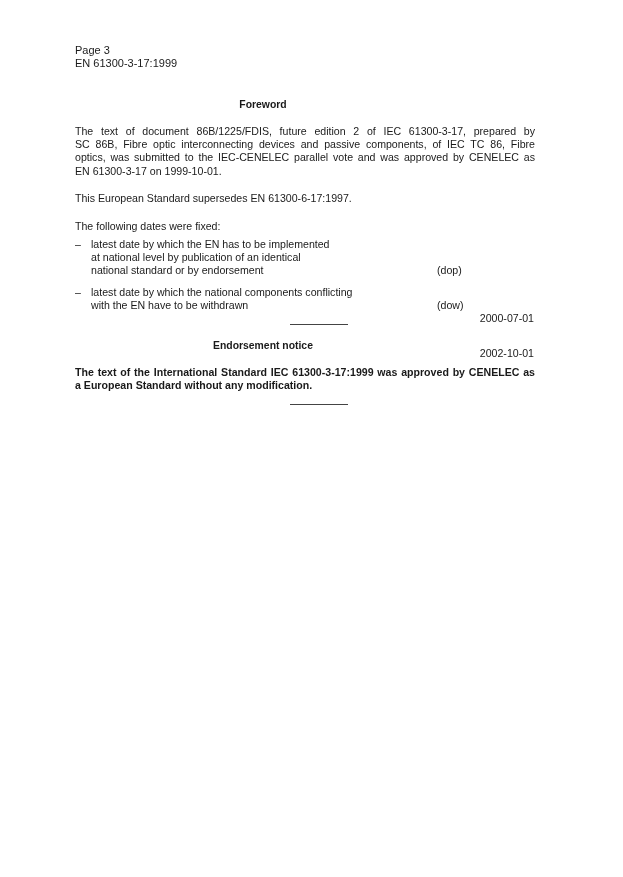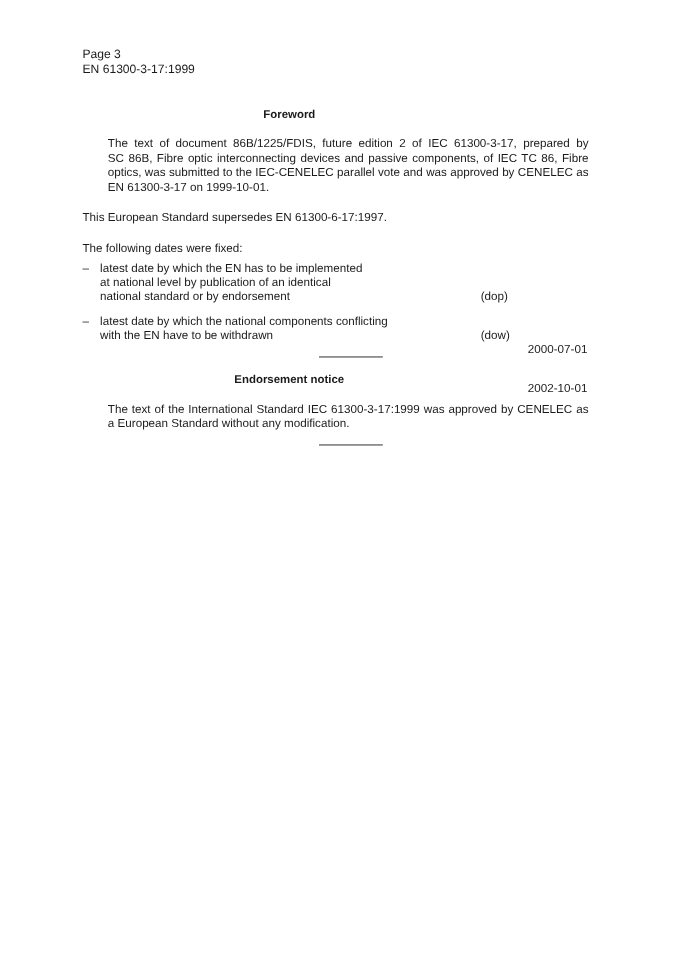--- a/index.html
+++ b/index.html
@@ -6,21 +6,21 @@
   body {
     width: 623px; height: 877px; position: relative; overflow: hidden;
     font-family: "Liberation Sans", "DejaVu Sans", sans-serif;
     color: #1a1a1a;
     font-size: 10.6px;
   }
   .abs { position: absolute; }
   .header-line { left: 75px; line-height: 13px; font-size: 11px; }
   .heading { width: 526px; left: 0; text-align: center; font-weight: bold; font-size: 10.4px; }
   .para { left: 75px; width: 460px; line-height: 13.2px; text-align: justify; }
-  .para .ln { display: block; text-align: justify; text-align-last: justify; white-space: nowrap; margin-left: 23px; }
+  .para .ln { display: block; text-align: justify; text-align-last: justify; white-space: nowrap; }
   .para .ln.last { text-align-last: left; }
   .list-item { left: 75px; width: 463px; line-height: 13.2px; }
   .list-item .dash { position: absolute; left: 0; top: 0; }
   .list-item .text { position: absolute; left: 16px; top: 0; white-space: nowrap; }
   .list-item .code { position: absolute; left: 362px; white-space: nowrap; }
   .list-item .date { position: absolute; right: 4px; white-space: nowrap; margin-top: 48px; }
   .sep { height: 1px; background: #444; }
 </style>
 </head>
 <body>
@@ -55,18 +55,18 @@
   <span class="text" style="top:0px;">latest date by which the national components conflicting</span>
   <span class="text" style="top:13px;">with the EN have to be withdrawn</span>
   <span class="code" style="top:13px;">(dow)</span>
   <span class="date" style="top:13px;">2002-10-01</span>
 </div>
 
 <div class="abs sep" style="top:324px; left:290px; width:58px;"></div>
 
 <div class="abs heading" style="top:340px;">Endorsement notice</div>
 
-<div class="abs para" style="top:366px;">
+<div class="abs para" style="top:366px;font-weight:bold;">
   <span class="ln">The text of the International Standard IEC 61300-3-17:1999 was approved by CENELEC as</span>
   <span class="ln last">a European Standard without any modification.</span>
 </div>
 
 <div class="abs sep" style="top:404px; left:290px; width:58px;"></div>
 
 </body></html>

